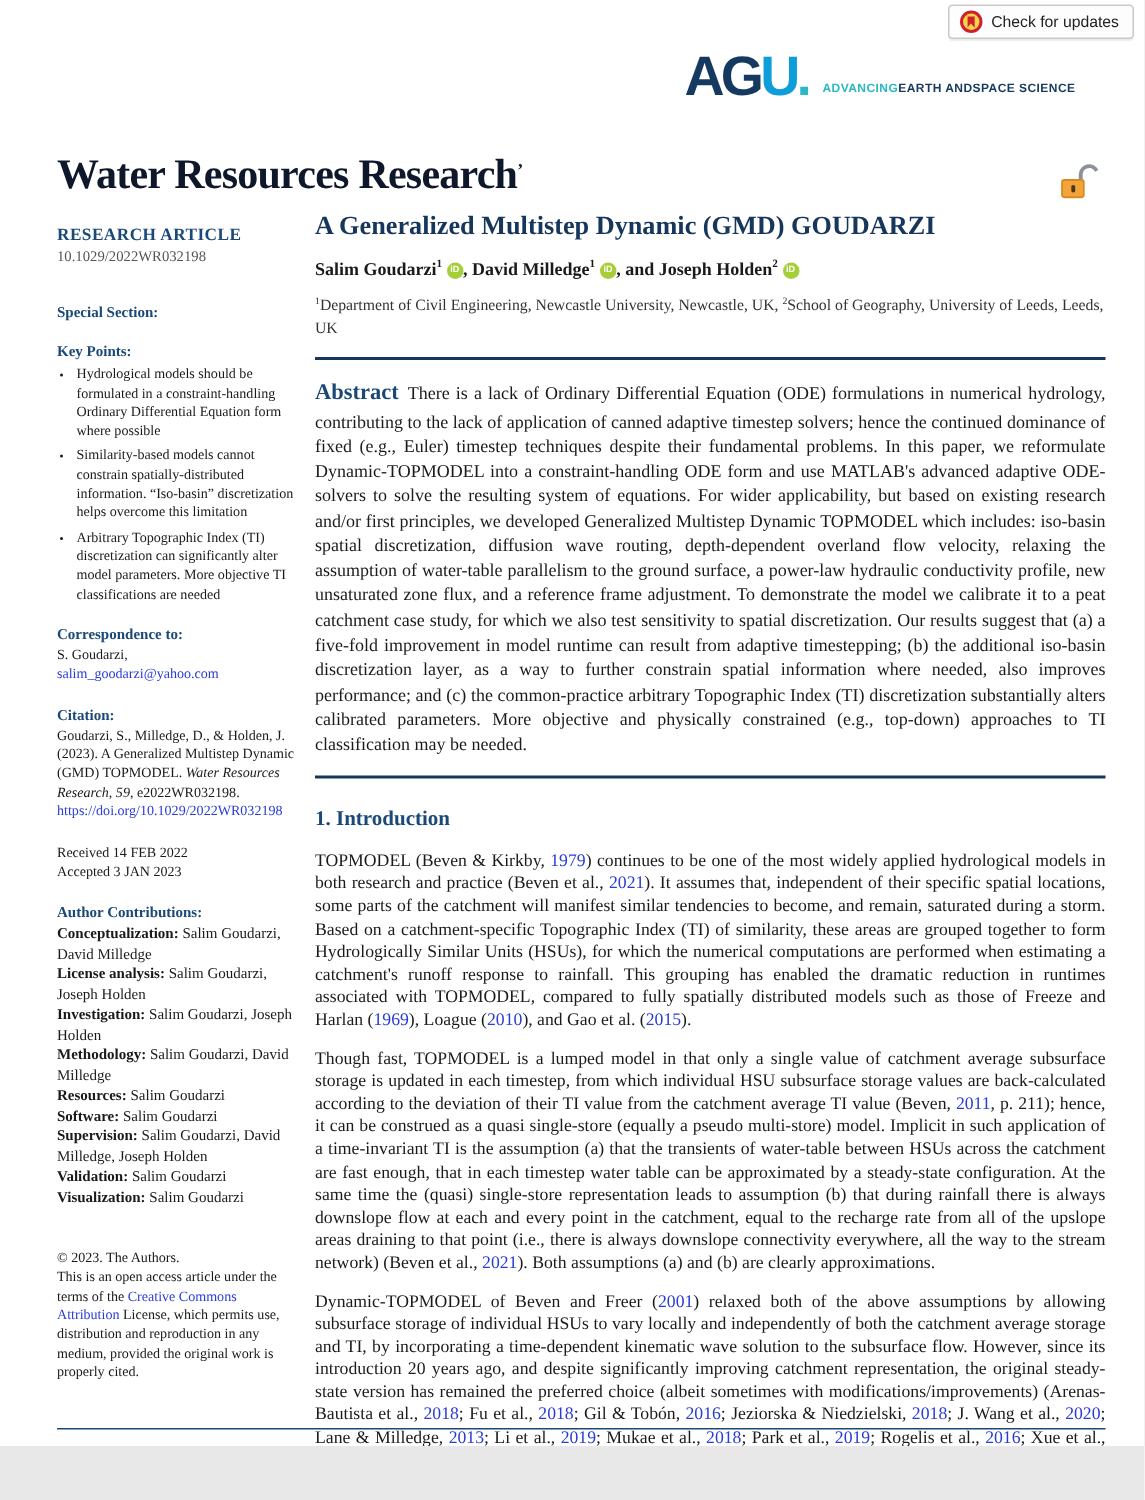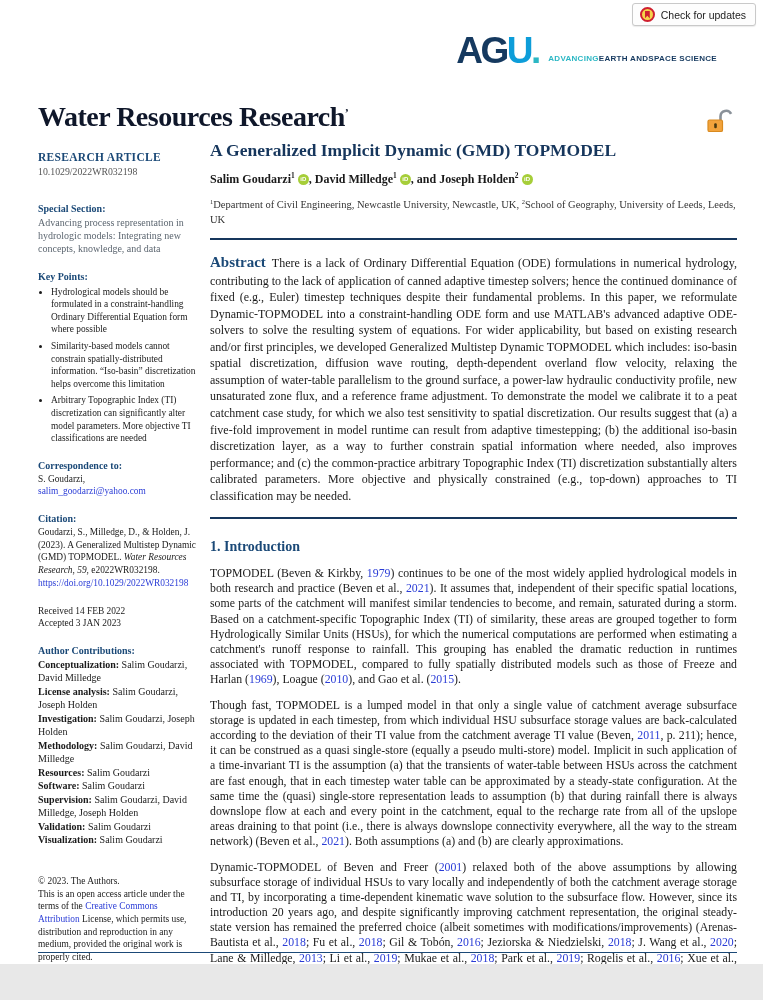--- a/index.html
+++ b/index.html
@@ -118,21 +118,20 @@
       <rect x="9.2" y="15.3" width="2.6" height="5" rx="1.2" fill="#4a3a10"></rect>
     </svg>
   </div>
 
   <div class="sidebar">
     <div class="ra-label">RESEARCH ARTICLE</div>
     <div class="doi">10.1029/2022WR032198</div>
 
     <div class="side-block" style="margin-top:26px;">
       <div class="side-head">Special Section:</div>
-      <div class="special-body">Advancing process representation in hydrologic models: Integrating new concepts, knowledge, and data</div>
     </div>
 
     <div class="side-block">
       <div class="side-head">Key Points:</div>
       <ul class="kp-list">
           <li>Hydrological models should be formulated in a constraint-handling Ordinary Differential Equation form where possible</li>
           <li>Similarity-based models cannot constrain spatially-distributed information. “Iso-basin” discretization helps overcome this limitation</li>
           <li>Arbitrary Topographic Index (TI) discretization can significantly alter model parameters. More objective TI classifications are needed</li>
         </ul>
     </div>
@@ -166,21 +165,21 @@
           <div><span class="bd">Validation: </span><span>Salim Goudarzi</span></div>
           <div><span class="bd">Visualization: </span><span>Salim Goudarzi</span></div>
         </div>
     </div>
 
     <div class="side-block copyright small-text" style="white-space:pre-line;"><span>© 2023. The Authors.
 This is an open access article under the terms of the </span><span class="cite-link">Creative Commons Attribution</span><span> License, which permits use, distribution and reproduction in any medium, provided the original work is properly cited.</span></div>
   </div>
 
   <div class="main">
-    <h1 class="article-title">A Generalized Implicit Dynamic (GMD) TOPMODEL</h1>
+    <h1 class="article-title">A Generalized Multistep Dynamic (GMD) GOUDARZI</h1>
     <div class="authors"><span>Salim Goudarzi</span><span><sup>1</sup></span><span> </span><span class="orcid-icon">iD</span><span>, David Milledge</span><span><sup>1</sup></span><span> </span><span class="orcid-icon">iD</span><span>, and Joseph Holden</span><span><sup>2</sup></span><span> </span><span class="orcid-icon">iD</span></div>
     <div class="affiliations"><span><sup>1</sup></span><span>Department of Civil Engineering, Newcastle University, Newcastle, UK, </span><span><sup>2</sup></span><span>School of Geography, University of Leeds, Leeds, UK</span></div>
 
     <hr class="rule-thick">
 
     <p class="abstract"><span class="abs-head">Abstract</span><span>There is a lack of Ordinary Differential Equation (ODE) formulations in numerical hydrology, contributing to the lack of application of canned adaptive timestep solvers; hence the continued dominance of fixed (e.g., Euler) timestep techniques despite their fundamental problems. In this paper, we reformulate Dynamic-TOPMODEL into a constraint-handling ODE form and use MATLAB's advanced adaptive ODE-solvers to solve the resulting system of equations. For wider applicability, but based on existing research and/or first principles, we developed Generalized Multistep Dynamic TOPMODEL which includes: iso-basin spatial discretization, diffusion wave routing, depth-dependent overland flow velocity, relaxing the assumption of water-table parallelism to the ground surface, a power-law hydraulic conductivity profile, new unsaturated zone flux, and a reference frame adjustment. To demonstrate the model we calibrate it to a peat catchment case study, for which we also test sensitivity to spatial discretization. Our results suggest that (a) a five-fold improvement in model runtime can result from adaptive timestepping; (b) the additional iso-basin discretization layer, as a way to further constrain spatial information where needed, also improves performance; and (c) the common-practice arbitrary Topographic Index (TI) discretization substantially alters calibrated parameters. More objective and physically constrained (e.g., top-down) approaches to TI classification may be needed.</span></p>
 
     <hr class="rule-thick" style="margin-top:13px;">
 
     <h2 class="section-head">1.  Introduction</h2>

